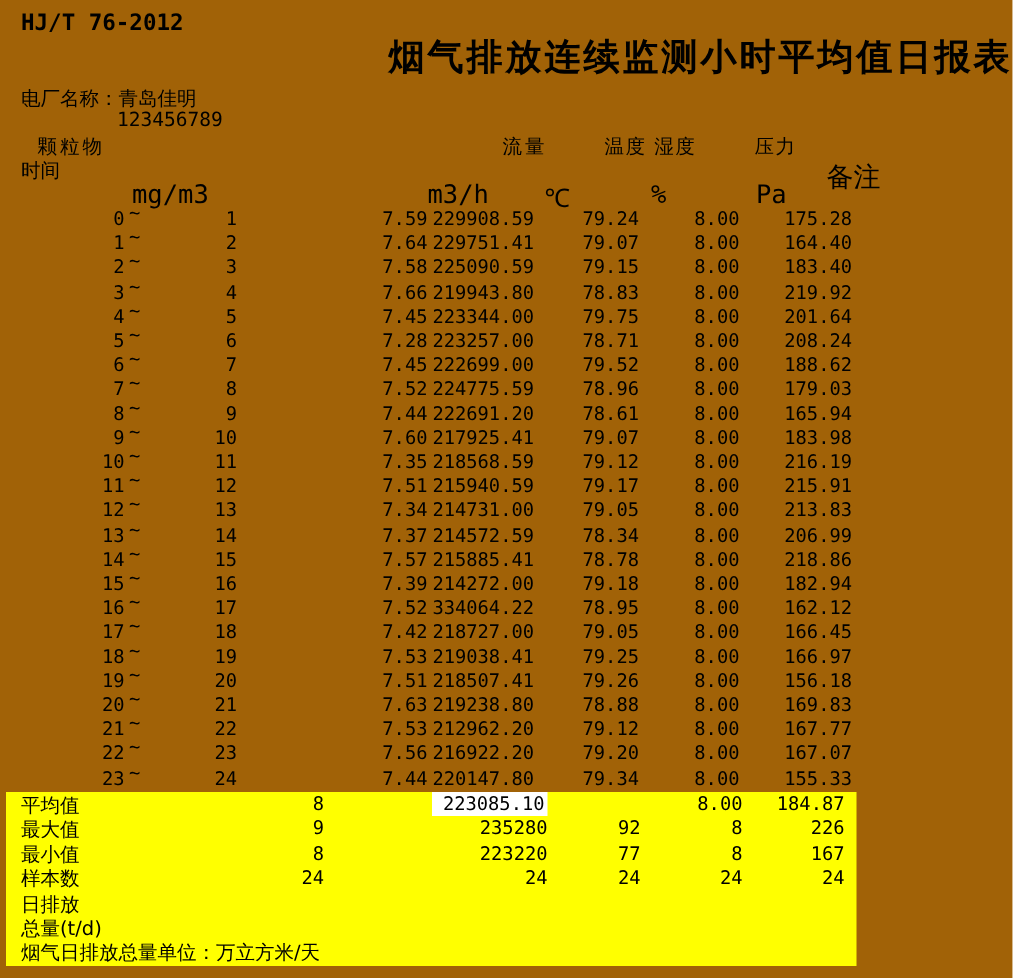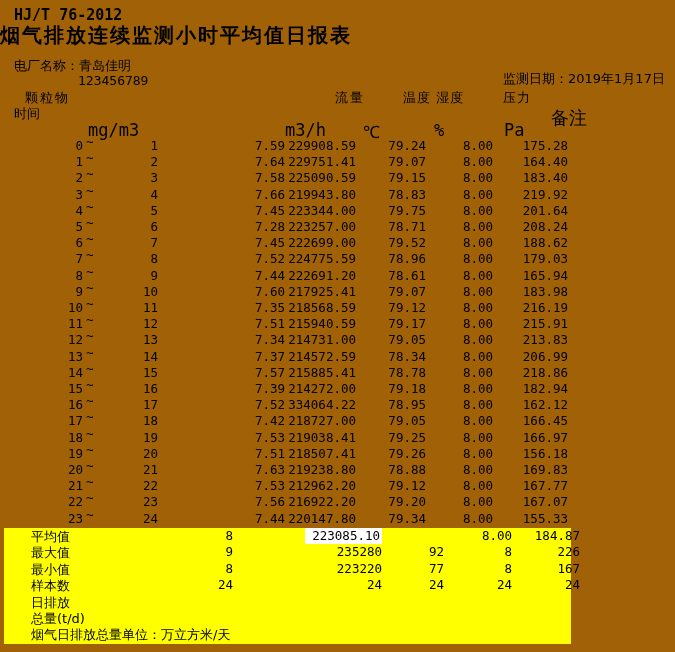--- a/index.html
+++ b/index.html
@@ -2,21 +2,21 @@
 <html><head>
 <meta charset="utf-8">
 <style>
   html,body{margin:0;padding:0;background:#fff;}
   .page{
     position:relative;width:675px;height:652px;background:#a16207;
     font-family:"DejaVu Sans",sans-serif;color:#000;overflow:hidden;
   }
   .abs{position:absolute;white-space:nowrap;}
   .std{left:14px;top:6px;font-size:15px;font-weight:bold;font-family:"DejaVu Sans Mono",monospace;letter-spacing:0px;}
-  .title{left:0;top:22px;width:675px;text-align:left;font-size:20px;font-weight:bold;letter-spacing:2px;}
+  .title{left:0;top:22px;width:675px;text-align:right;font-size:24px;font-weight:bold;letter-spacing:2px;}
   .plant{left:14px;top:57px;font-size:13px;text-align:right;}
   .mark{left:14px;top:68px;font-size:13px;font-family:"DejaVu Sans Mono",monospace;}
   .code{left:78px;top:73px;font-size:13px;font-family:"DejaVu Sans Mono",monospace;}
   .mdate{left:503px;top:70px;font-size:13px;}
   .h-dust{left:25px;top:89px;font-size:13px;letter-spacing:2px;}
   .h-time{left:14px;top:105px;font-size:13px;}
   .h-flow{left:335px;top:89px;font-size:13px;letter-spacing:2px;}
   .h-th{left:403px;top:89px;font-size:13px;letter-spacing:1px;}
   .h-press{left:503px;top:89px;font-size:13px;letter-spacing:1px;}
   .h-remark{left:551px;top:106px;font-size:18px;}
@@ -32,39 +32,38 @@
   .cs{left:40px;width:43px;}
   .ctil{left:86px;width:12px;top:-4px;text-align:left;}
   .ce{left:110px;width:48px;}
   .cd{left:225px;width:60px;}
   .cf{left:276px;width:80px;}
   .ctp{left:366px;width:60px;}
   .ch{left:433px;width:60px;}
   .cp{left:496px;width:72px;}
   .yellow{left:4px;top:528px;width:567px;height:116px;background:#ffff00;}
   .srow{position:absolute;left:0;width:539px;height:16px;font-size:12.5px;
-        font-family:"DejaVu Sans Mono",monospace;margin-left:17px;}
+        font-family:"DejaVu Sans Mono",monospace;}
   .slabel{position:absolute;left:14px;top:0;font-size:13px;font-family:"DejaVu Sans",sans-serif;text-align:left;}
   .s1{left:156px;width:60px;}
   .s2{left:285px;width:80px;}
   .s3{left:367px;width:60px;}
   .s4{left:435px;width:60px;}
   .s5{left:503px;width:60px;}
   .whitecell{background:#ffffff;left:288px;width:77px;height:16px;padding-right:2px;box-sizing:border-box;}
 </style>
 </head>
 <body>
 
 <div class="page">
   <div class="abs std">HJ/T 76-2012</div>
   <div class="abs title">烟气排放连续监测小时平均值日报表</div>
   <div class="abs plant">电厂名称：青岛佳明</div>
   <div class="abs mark">`</div>
   <div class="abs code">123456789</div>
-  <div class="abs mdate">监测日期：2019年1月17日</div>
 
   <div class="abs h-dust">颗粒物</div>
   <div class="abs h-time">时间</div>
   <div class="abs h-flow">流量</div>
   <div class="abs h-th">温度 湿度</div>
   <div class="abs h-press">压力</div>
   <div class="abs h-remark">备注</div>
 
   <div class="abs unit u-dust">mg/m3</div>
   <div class="abs unit u-flow">m3/h</div>

